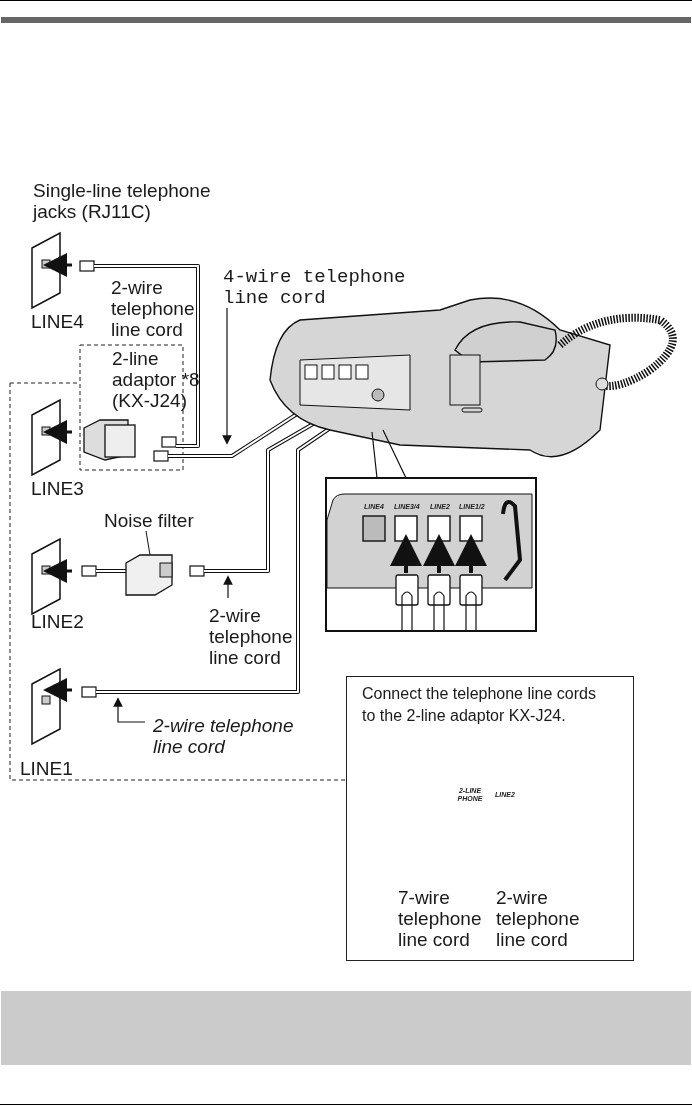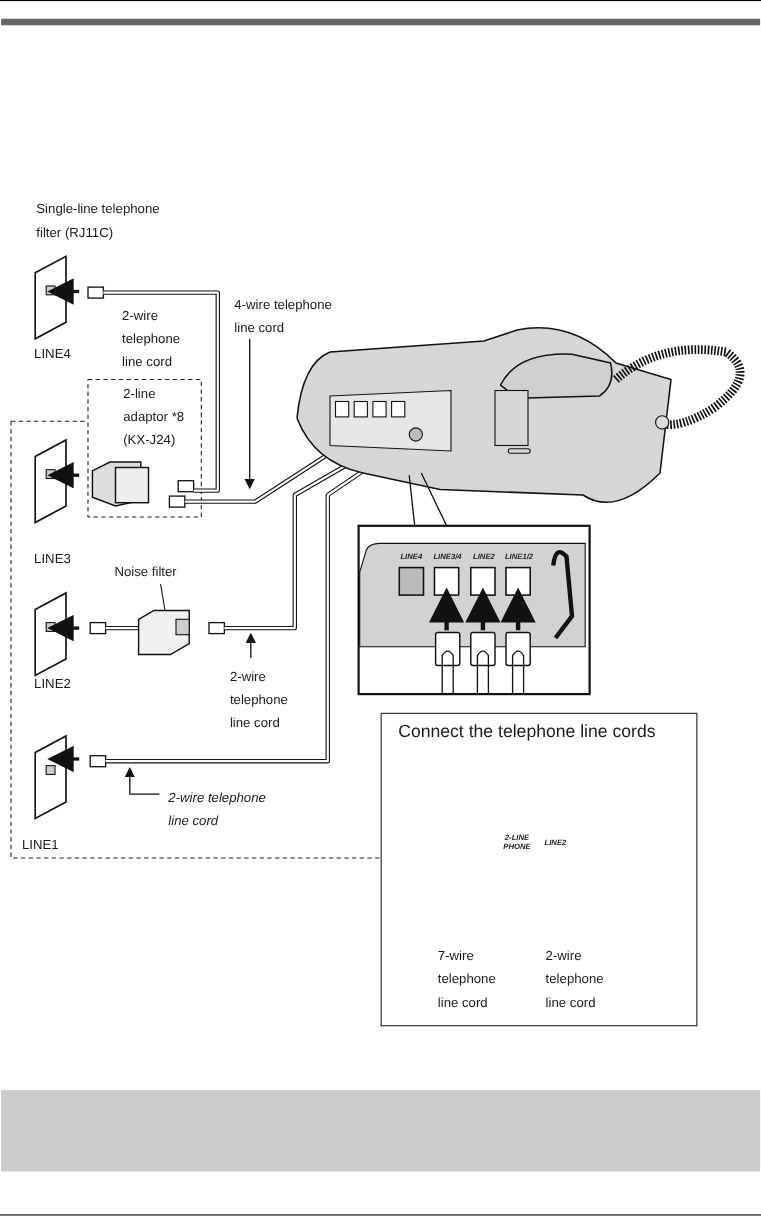--- a/index.html
+++ b/index.html
@@ -2,25 +2,25 @@
 <html><head>
 <meta charset="utf-8">
 <style>
   html, body { margin: 0; padding: 0; background: #ffffff; }
   body { width: 692px; height: 1106px; position: relative; overflow: hidden;
          font-family: "Liberation Sans", sans-serif; color: #1a1a1a; }
   .top-rule { position: absolute; left: 0; top: 0; width: 692px; height: 1px; background: #000; }
   .header-bar { position: absolute; left: 1px; top: 17px; width: 690px; height: 6px; background: #666666; }
   .note-bar { position: absolute; left: 1px; top: 991px; width: 690px; height: 74px; background: #cbcbcb; }
   .bottom-rule { position: absolute; left: 0; top: 1104px; width: 692px; height: 1px; background: #000; }
-  .lbl { position: absolute; font-size: 12px; line-height: 21px; color: #1a1a1a; white-space: nowrap; }
+  .lbl { position: absolute; font-size: 19px; line-height: 21px; color: #1a1a1a; white-space: nowrap; }
   .lbl-bold { font-weight: normal; }
   .port-lbl { position: absolute; font-size: 7px; font-style: italic; font-weight: bold; color: #222; white-space: nowrap; }
   svg.diagram { position: absolute; left: 0; top: 0; }
-  .callout { position: absolute; left: 346px; top: 648px; width: 286px; height: 283px; border: 1px solid #222; background: #fff; }
+  .callout { position: absolute; left: 346px; top: 676px; width: 286px; height: 283px; border: 1px solid #222; background: #fff; }
   .callout-text { position: absolute; left: 15px; top: 6px; font-size: 16px; line-height: 22px; }
 </style>
 </head>
 <body>
 
 <div class="top-rule"></div>
 <div class="header-bar"></div>
 
 <svg class="diagram" width="692" height="1106" viewBox="0 0 692 1106">
   <defs>
@@ -154,35 +154,35 @@
     </g>
     <g fill="none" stroke="#111" stroke-width="1.2">
       <path d="M463,855 L463,834 Q469,826 475,834 L475,855"></path>
       <path d="M497,855 L497,834 Q503,826 509,834 L509,855"></path>
     </g>
   </g>
 </svg>
 
 <div class="lbl" style="left:33px;top:180px;">
   <div>Single-line telephone</div>
-  <div>filter (RJ11C)</div>
+  <div>jacks (RJ11C)</div>
 </div>
 
 <div class="lbl" style="left:31px;top:311px;">LINE4</div>
-<div class="lbl" style="left:31px;top:478px;margin-top:20px;">LINE3</div>
+<div class="lbl" style="left:31px;top:478px;">LINE3</div>
 <div class="lbl" style="left:31px;top:611px;">LINE2</div>
 <div class="lbl" style="left:20px;top:738px;margin-top:20px;">LINE1</div>
 
 <div class="lbl" style="left:111px;top:277px;">
   <div>2-wire</div>
   <div>telephone</div>
   <div>line cord</div>
 </div>
 
-<div class="lbl" style="left:213px;top:267px;">
+<div class="lbl" style="left:223px;top:267px;font-family:Liberation Mono, monospace;">
   <div>4-wire telephone</div>
   <div>line cord</div>
 </div>
 
 <div class="lbl" style="left:89px;top:348px;margin-left:23px;">
   <div>2-line</div>
   <div>adaptor *8</div>
   <div>(KX-J24)</div>
 </div>
 
@@ -200,20 +200,21 @@
 </div>
 
 <div class="port-lbl" style="left:364px;top:503px;">LINE4</div>
 <div class="port-lbl" style="left:394px;top:503px;">LINE3/4</div>
 <div class="port-lbl" style="left:430px;top:503px;">LINE2</div>
 <div class="port-lbl" style="left:459px;top:503px;">LINE1/2</div>
 
 <div class="callout">
   <div class="callout-text">
     <div>Connect the telephone line cords</div>
+    <div>to the 2-line adaptor KX-J24.</div>
   </div>
   <div class="port-lbl" style="left:108px;top:110px;width:30px;text-align:center;white-space:normal;line-height:8px;">2-LINE PHONE</div>
   <div class="port-lbl" style="left:148px;top:114px;">LINE2</div>
   <div class="lbl" style="left:51px;top:210px;">
     <div>7-wire</div>
     <div>telephone</div>
     <div>line cord</div>
   </div>
   <div class="lbl" style="left:149px;top:210px;">
     <div>2-wire</div>

